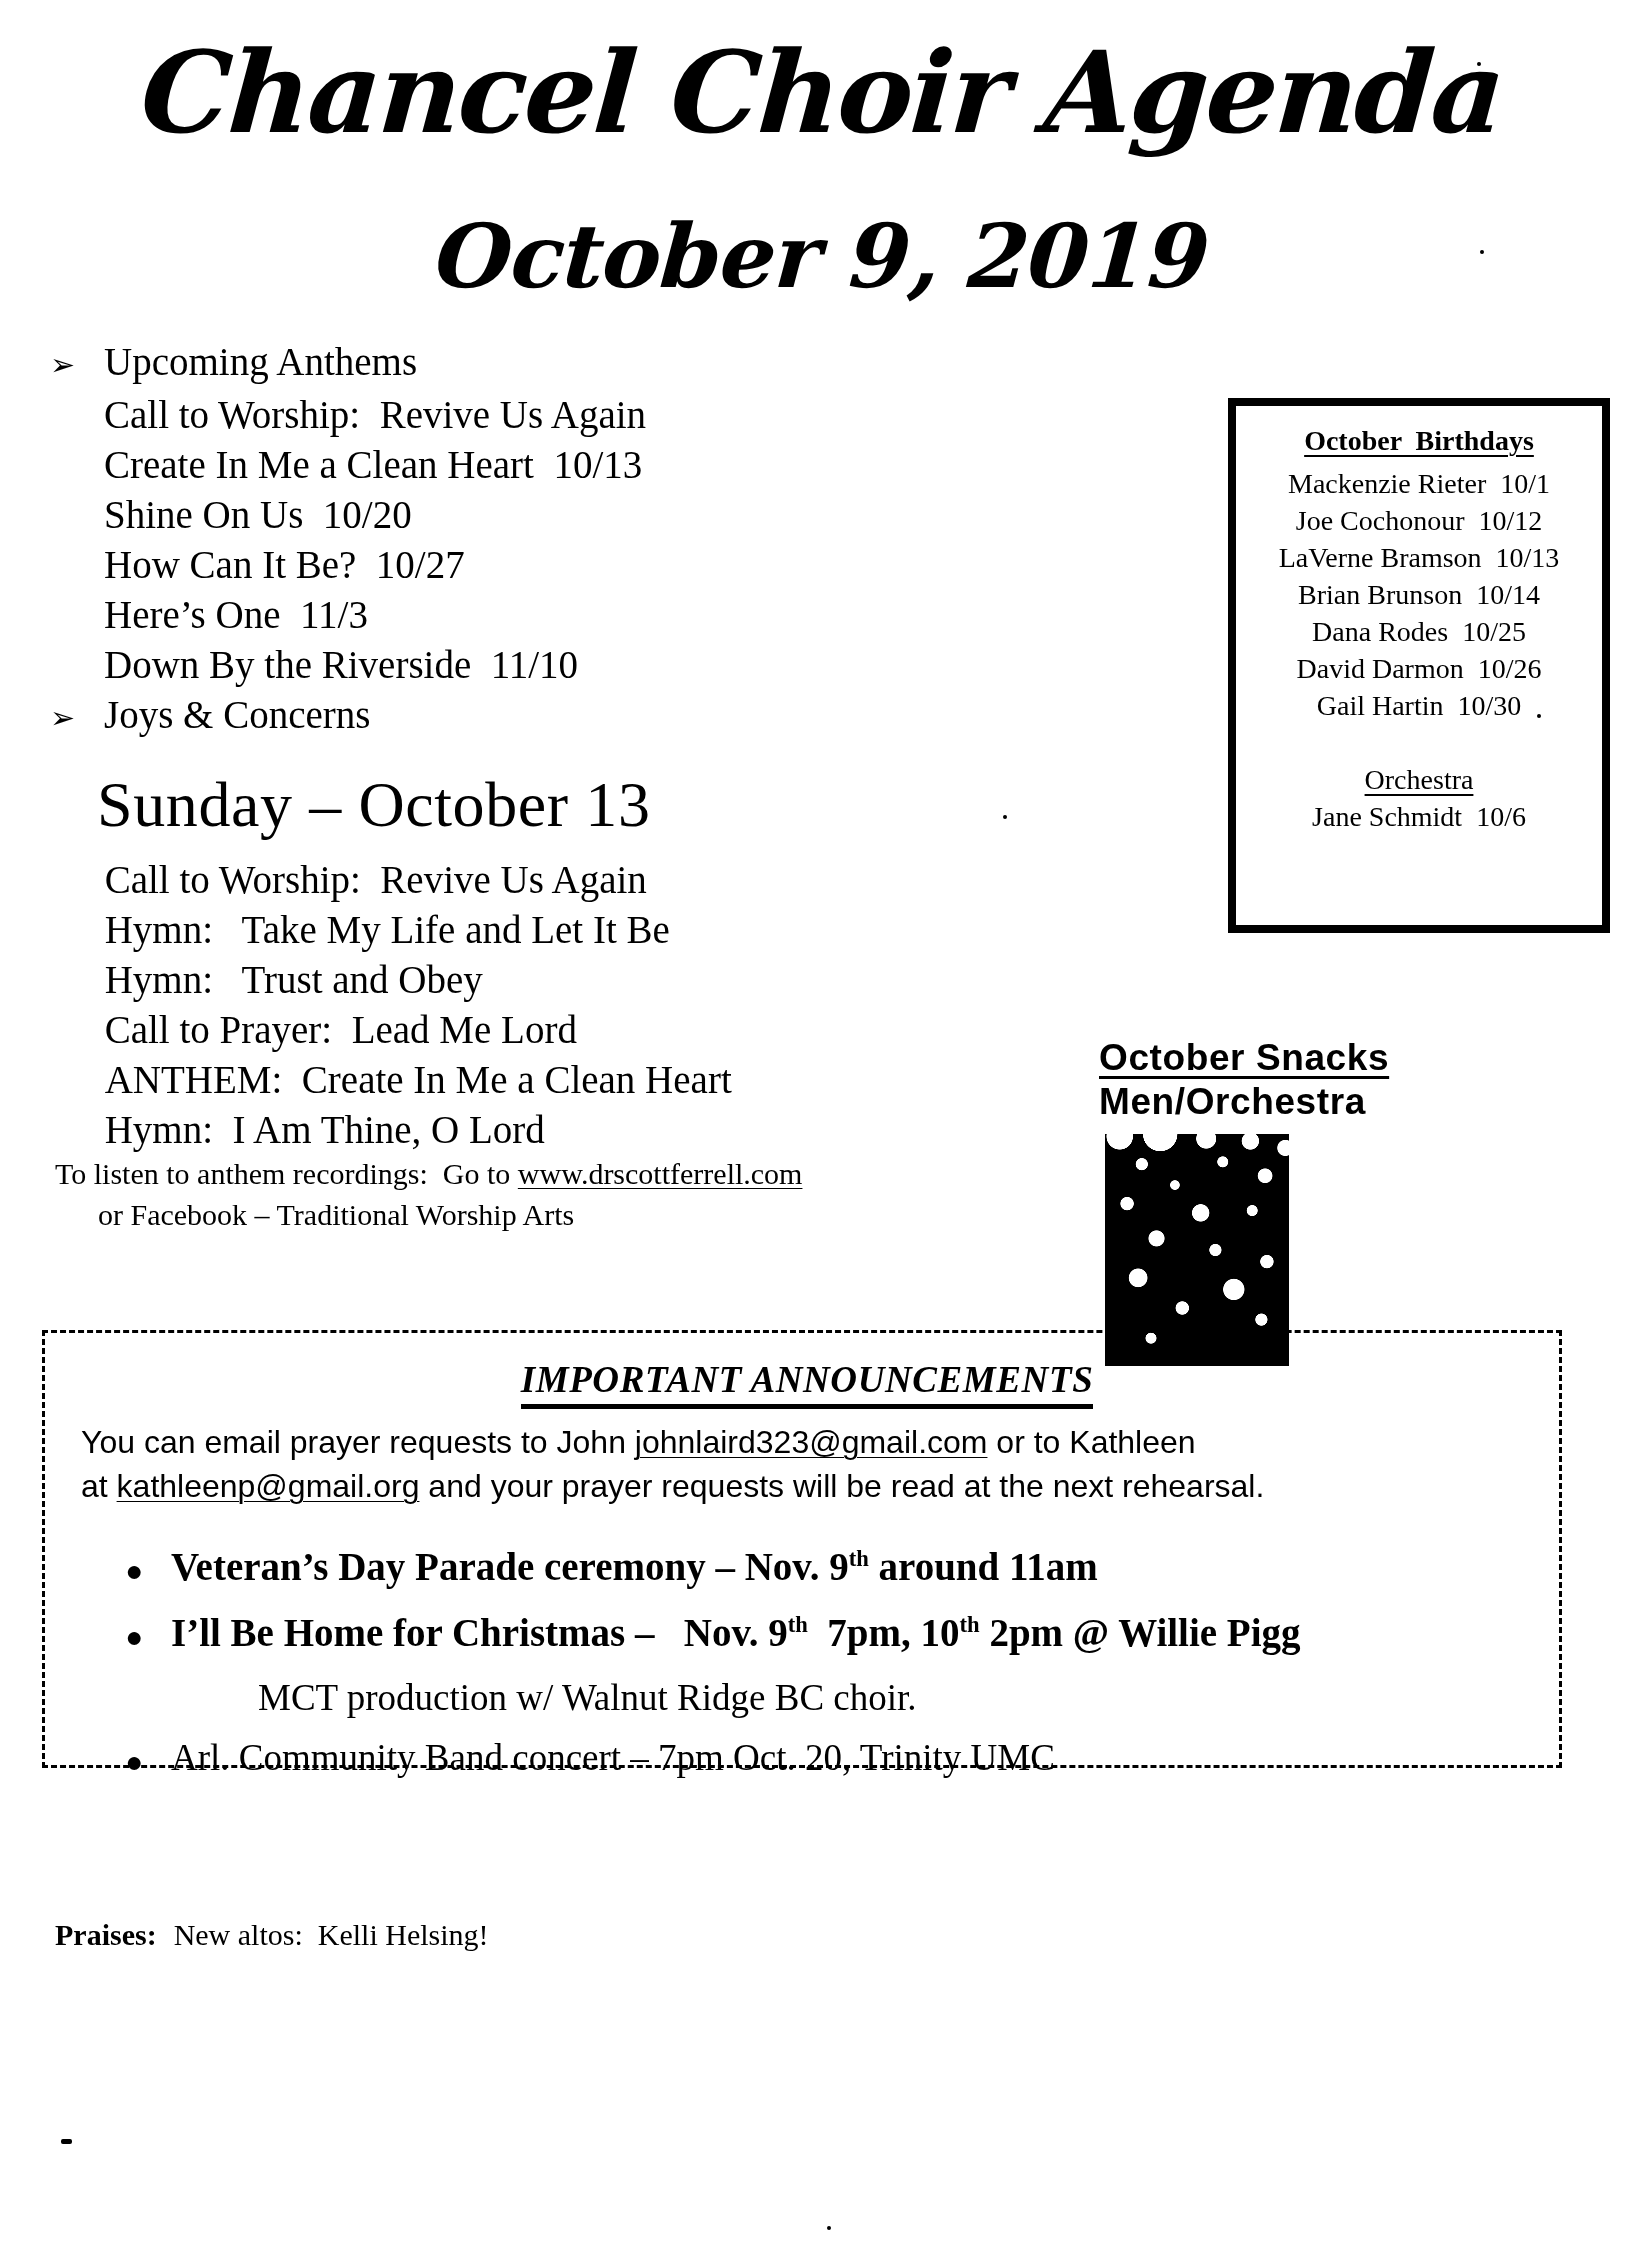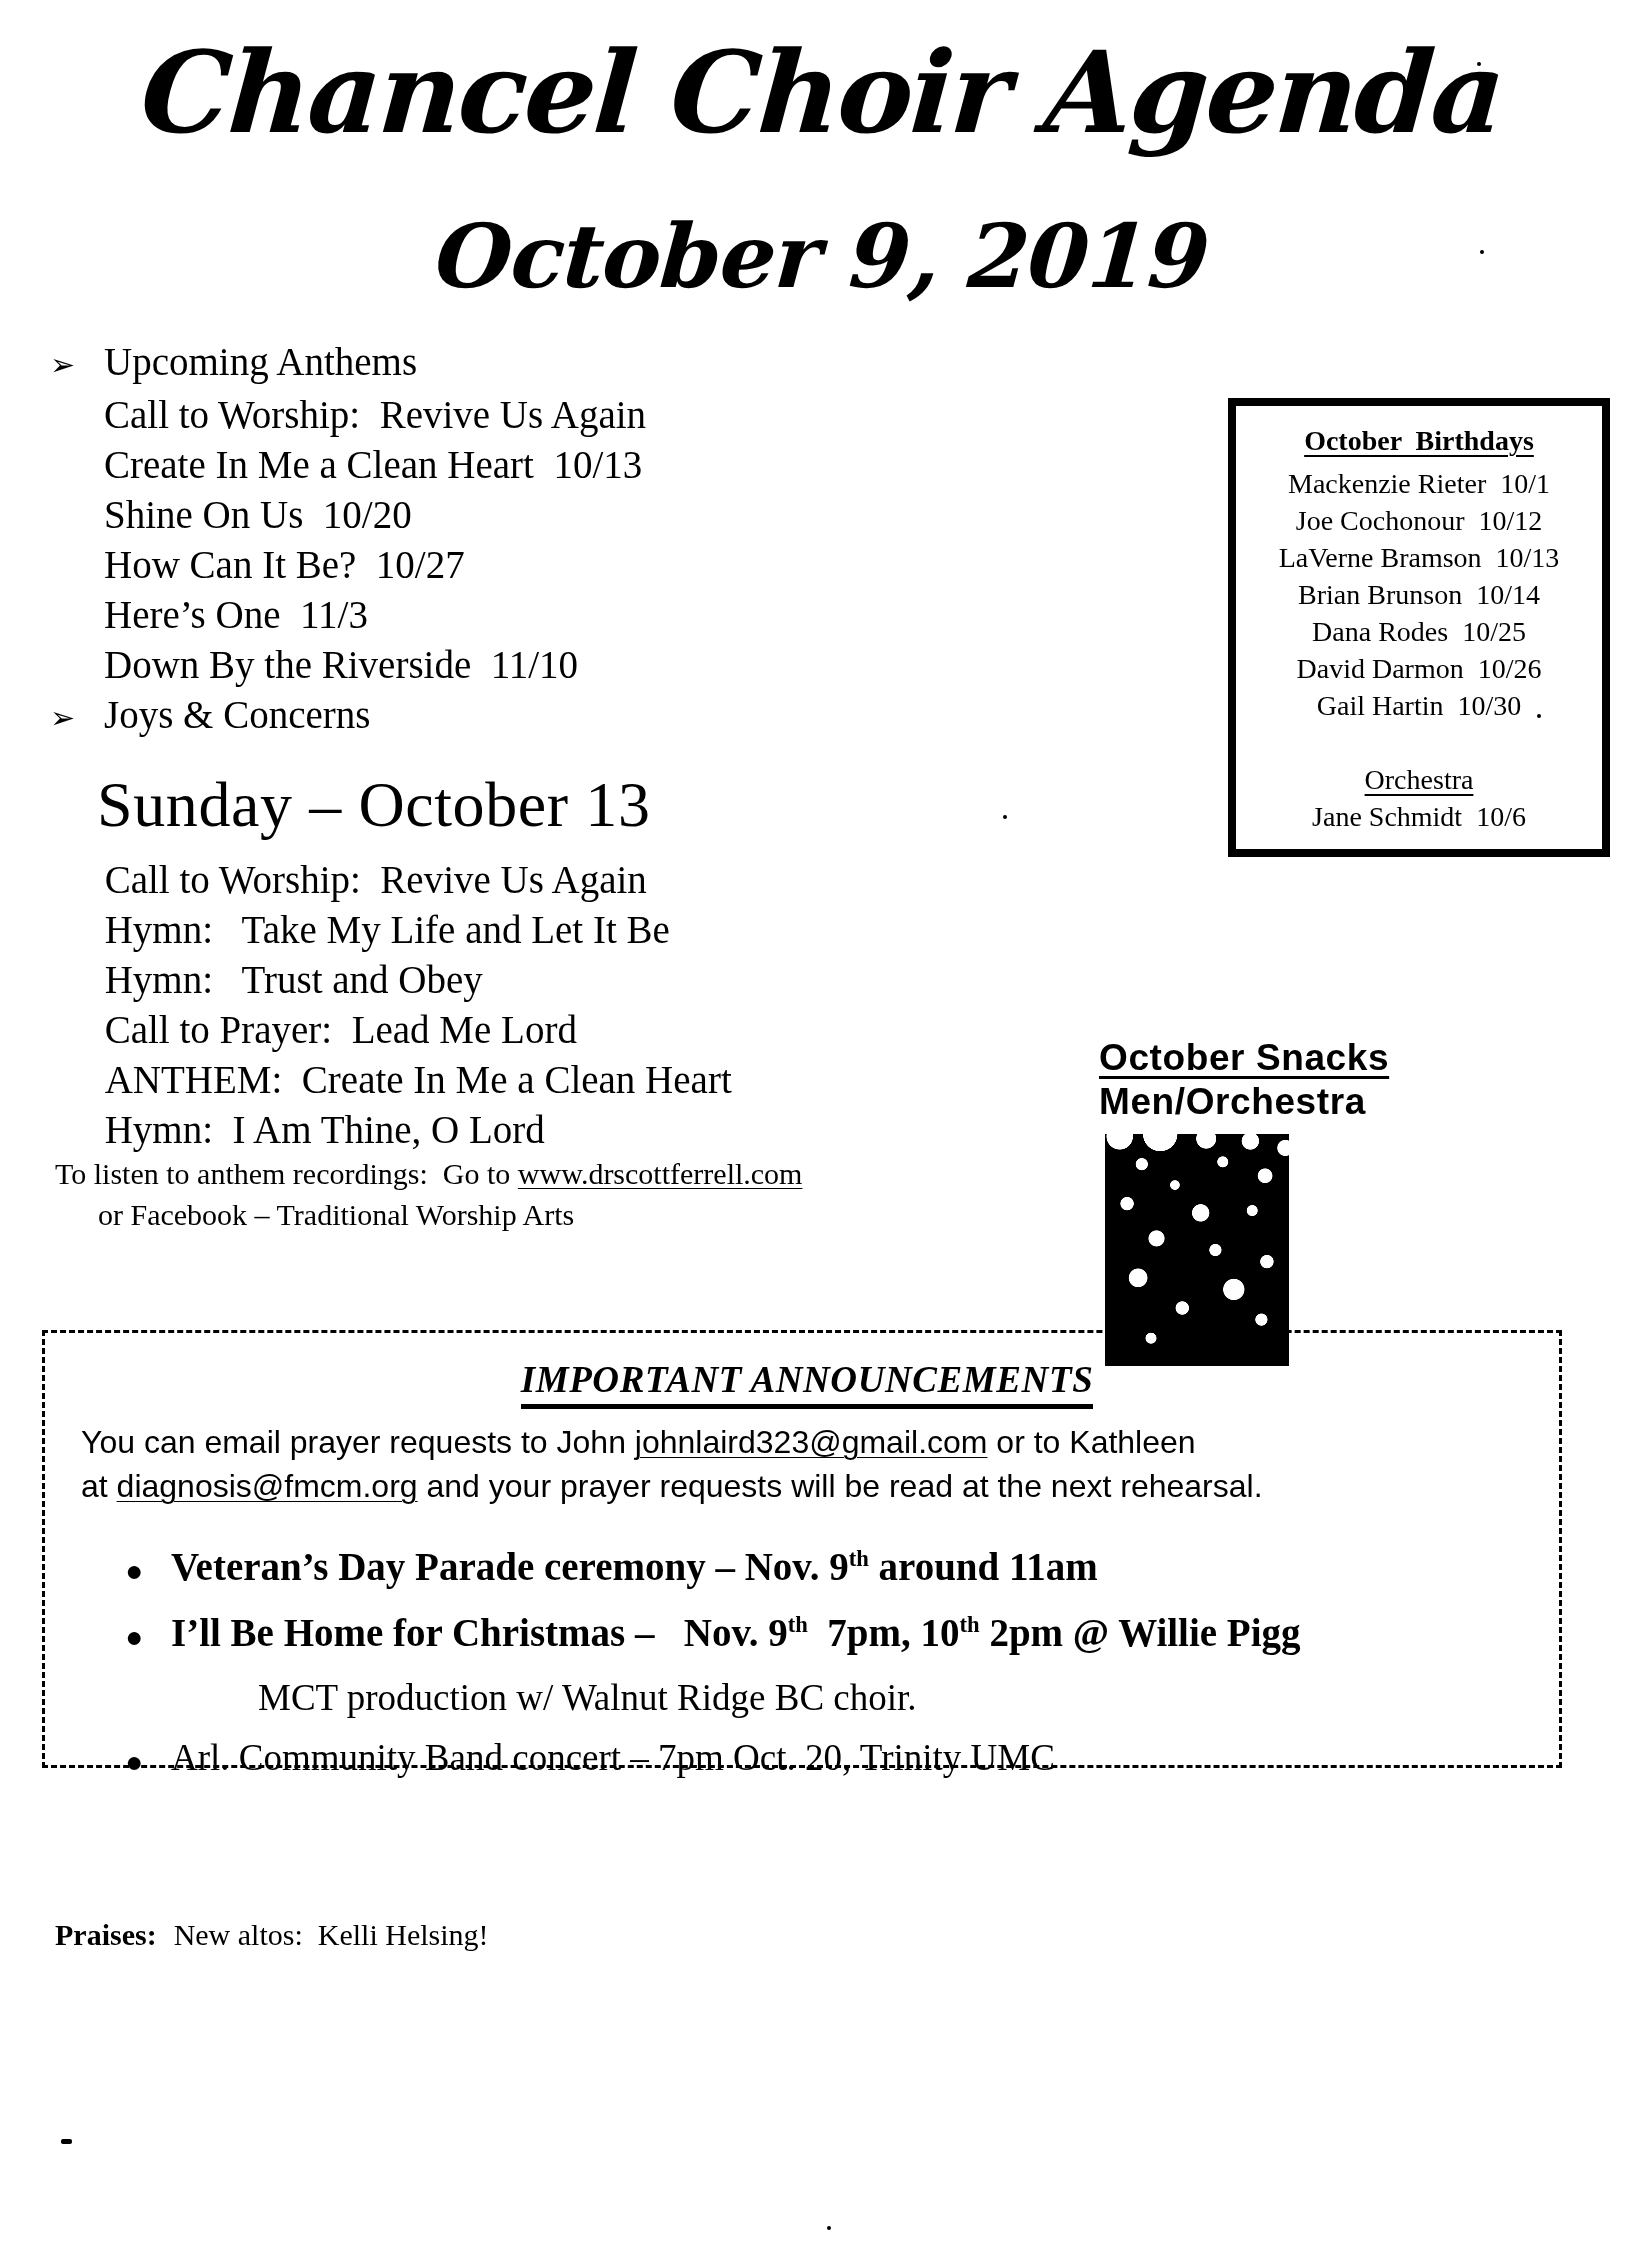--- a/index.html
+++ b/index.html
@@ -22,21 +22,21 @@
   .agenda{position:absolute;left:50px;top:337px;font-size:39px;line-height:50px;}
   .arrow-line{display:flex;align-items:baseline;}
   .arrow{
     display:inline-block;width:54px;font-size:30px;
     font-family:"DejaVu Sans","Liberation Sans",sans-serif;
   }
   .agenda .sub{padding-left:54px;}
 
   
   .bbox{
-    position:absolute;left:1228px;top:398px;width:382px;height:459px;
+    position:absolute;left:1228px;top:398px;width:382px;height:535px;
     border:8.4px solid #000;box-sizing:border-box;text-align:center;
     font-size:28px;line-height:37px;padding-top:15.5px;
   }
   .bbox .btitle span{
     font-weight:bold;text-decoration:underline;text-decoration-thickness:1.9px;text-underline-offset:4.5px;
   }
   .bbox .btitle{margin-bottom:6.4px;}
   .bbox .spacer{height:37px;}
   .bbox .otitle span{text-decoration:underline;text-decoration-thickness:1.9px;text-underline-offset:4.5px;}
 
@@ -183,21 +183,21 @@
 
   <div class="abox">
     <div class="atitle">
       <span class="pre">IMPORTANT ANNOUNCEMENTS</span>
     </div>
     <div class="aintro">
       <div>
         <span class="pre">You can email prayer requests to John </span><span class="u-link pre">johnlaird323@gmail.com</span><span class="pre"> or to Kathleen</span>
       </div>
       <div>
-        <span class="pre">at </span><span class="u-link pre">diagnosis@fmcm.org</span><span class="pre"> and your prayer requests will be read at the next rehearsal.</span>
+        <span class="pre">at </span><span class="u-link pre">kathleenp@gmail.org</span><span class="pre"> and your prayer requests will be read at the next rehearsal.</span>
       </div>
     </div>
     <div class="abullets">
       <div class="ab bold">
         <span class="dot">●</span><span class="btxt pre">Veteran’s Day Parade ceremony – Nov. 9</span><sup class="btxt">th</sup><span class="btxt pre"> around 11am</span>
       </div>
       <div class="ab bold">
         <span class="dot">●</span><span class="btxt pre">I’ll Be Home for Christmas –   Nov. 9</span><sup class="btxt">th</sup><span class="btxt pre">  7pm, 10</span><sup class="btxt">th</sup><span class="btxt pre"> 2pm @ Willie Pigg</span>
       </div>
       <div class="absub pre">MCT production w/ Walnut Ridge BC choir.</div>

